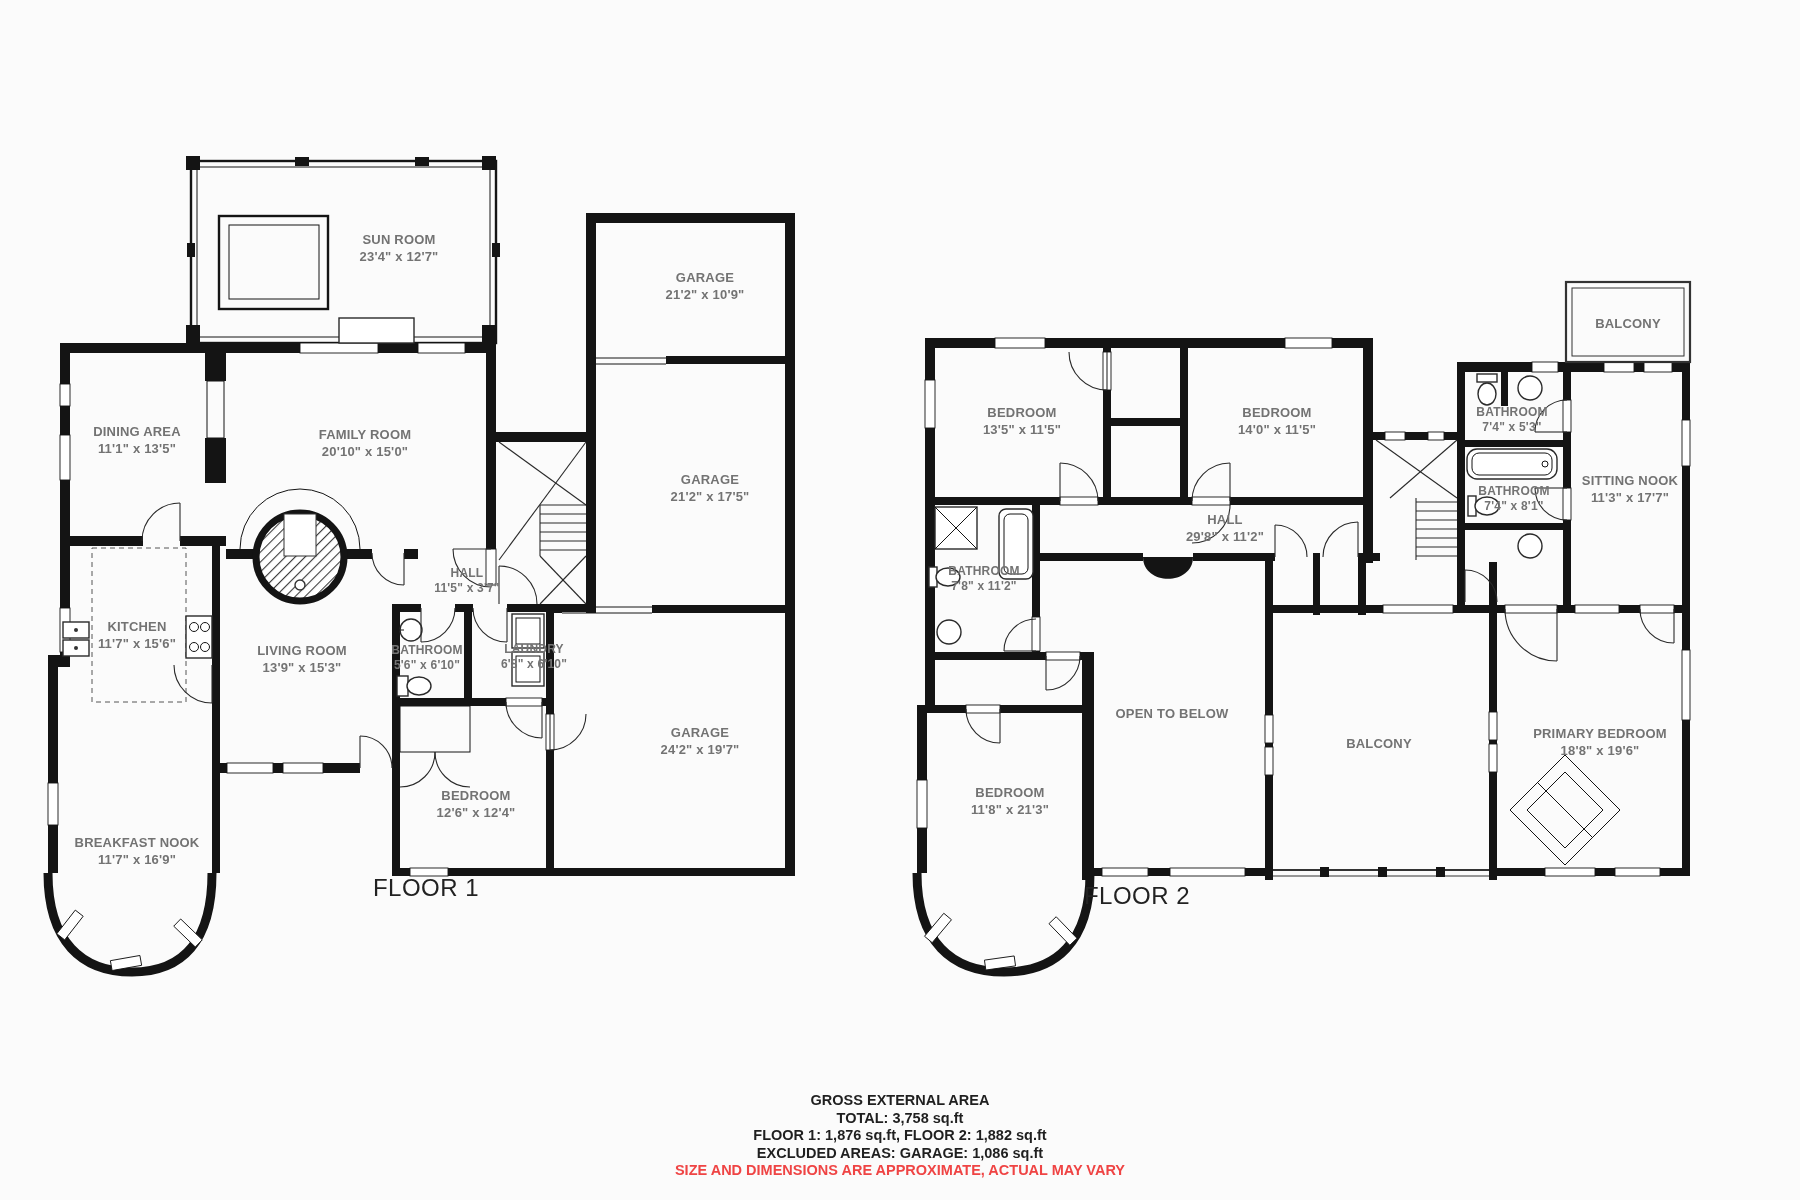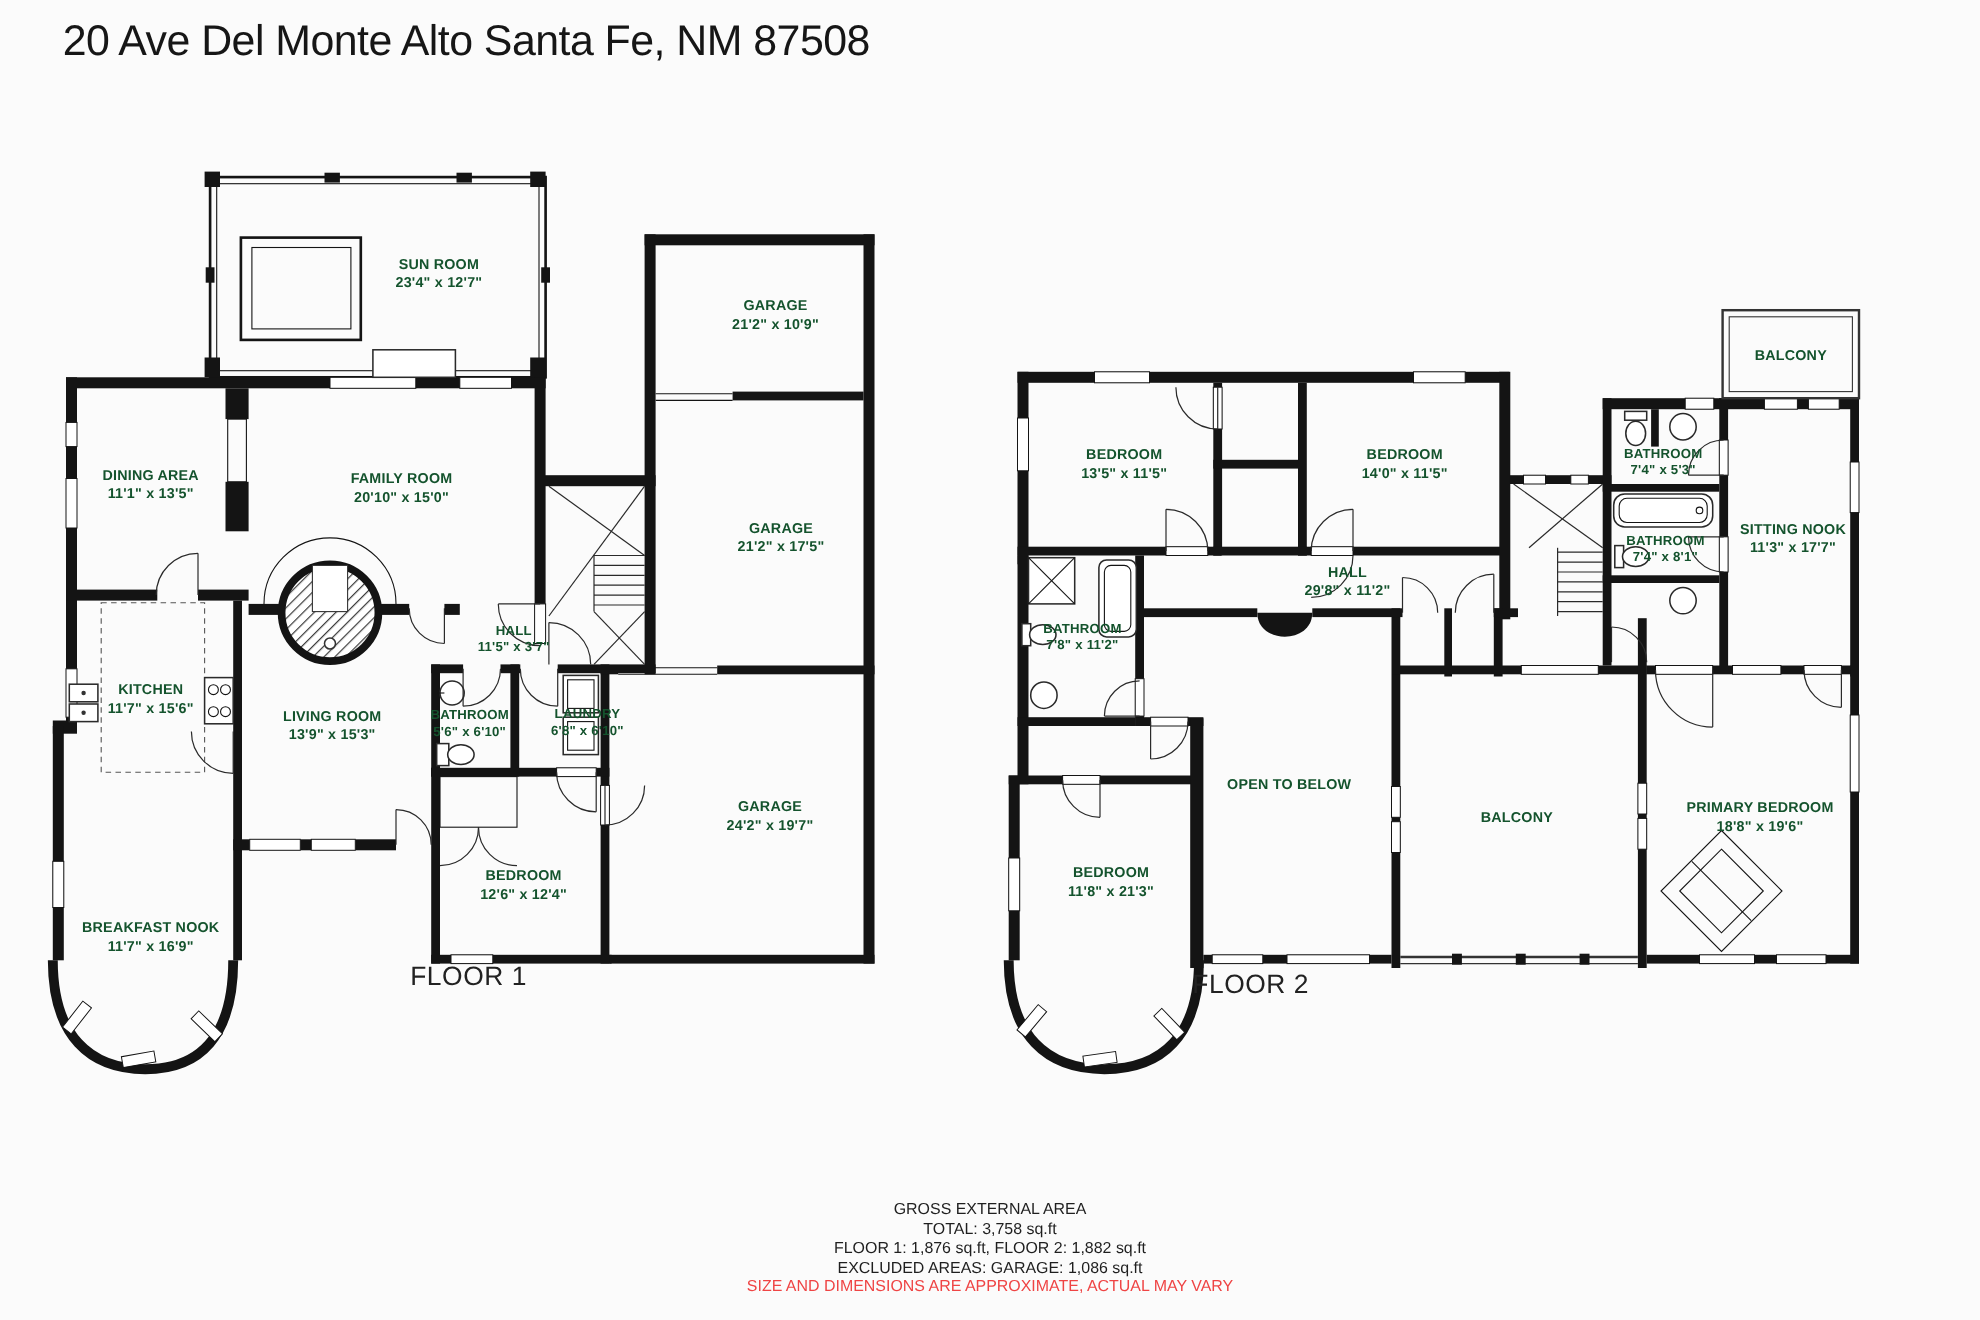--- a/index.html
+++ b/index.html
@@ -2,45 +2,44 @@
 <html><head>
 <meta charset="utf-8">
 <style>
   html,body{margin:0;padding:0;background:#fff;}
   #canvas{position:relative;width:1800px;height:1200px;background:#fbfbfb;overflow:hidden;
           font-family:"Liberation Sans","DejaVu Sans",sans-serif;}
   #plan-svg{position:absolute;left:0;top:0;z-index:1;}
   .page-title{position:absolute;left:57px;top:16px;z-index:3;margin:0;
               font-size:39px;font-weight:400;color:#161616;letter-spacing:-0.5px;white-space:nowrap;}
   .room-label{position:absolute;z-index:2;transform:translate(-50%,-50%);text-align:center;
-              color:#14532d;font-size:13px;font-weight:600;line-height:1.3;white-space:nowrap;letter-spacing:.2px;}
+              color:#737373;font-size:13px;font-weight:600;line-height:1.3;white-space:nowrap;letter-spacing:.2px;}
   .room-label span{display:block;}
   .room-label.small{font-size:12px;line-height:1.25;}
   .floor-tag{position:absolute;z-index:2;transform:translate(-50%,-50%);
              font-size:24px;font-weight:400;color:#222;letter-spacing:.5px;white-space:nowrap;}
   .footer{position:absolute;left:900px;top:1092px;transform:translateX(-50%);z-index:3;
-          text-align:center;font-size:14.5px;font-weight:400;color:#1f1f1f;line-height:17.5px;white-space:nowrap;}
+          text-align:center;font-size:14.5px;font-weight:700;color:#1f1f1f;line-height:17.5px;white-space:nowrap;}
   .footer .muted{color:#ef4444;}
   
   .w{fill:#141414;}
   .win{fill:#ffffff;stroke:#141414;stroke-width:0.9;}
   .thin1{fill:none;stroke:#141414;stroke-width:1;}
   .thin2{fill:none;stroke:#141414;stroke-width:2.4;}
   .door{fill:none;stroke:#2a2a2a;stroke-width:1.1;}
   .fix{fill:#fff;stroke:#2a2a2a;stroke-width:1.4;}
   .dash{fill:none;stroke:#555;stroke-width:1;stroke-dasharray:5 4;}
   .stair{fill:none;stroke:#2a2a2a;stroke-width:1.1;}
   .rail{fill:none;stroke:#333;}
 </style>
 </head>
 <body>
 
 <div id="canvas">
 
-  <h1 class="page-title">20 Ave Del Monte Alto Santa Fe, NM 87508</h1>
 
   <svg id="plan-svg" width="1800" height="1200" viewBox="0 0 1800 1200" xmlns="http://www.w3.org/2000/svg">
     <defs>
       <pattern id="hatch" width="7" height="7" patternUnits="userSpaceOnUse" patternTransform="rotate(45)">
         <rect width="7" height="7" fill="#ffffff"></rect>
         <line x1="0" y1="0" x2="0" y2="7" stroke="#3a3a3a" stroke-width="2.2"></line>
       </pattern>
     </defs>
 
     <g>

